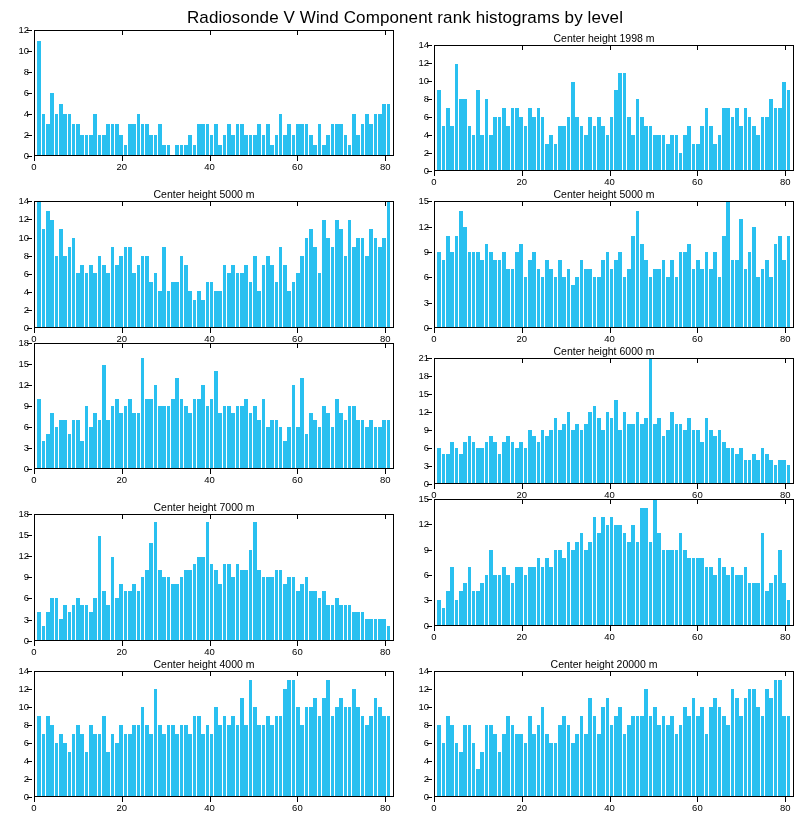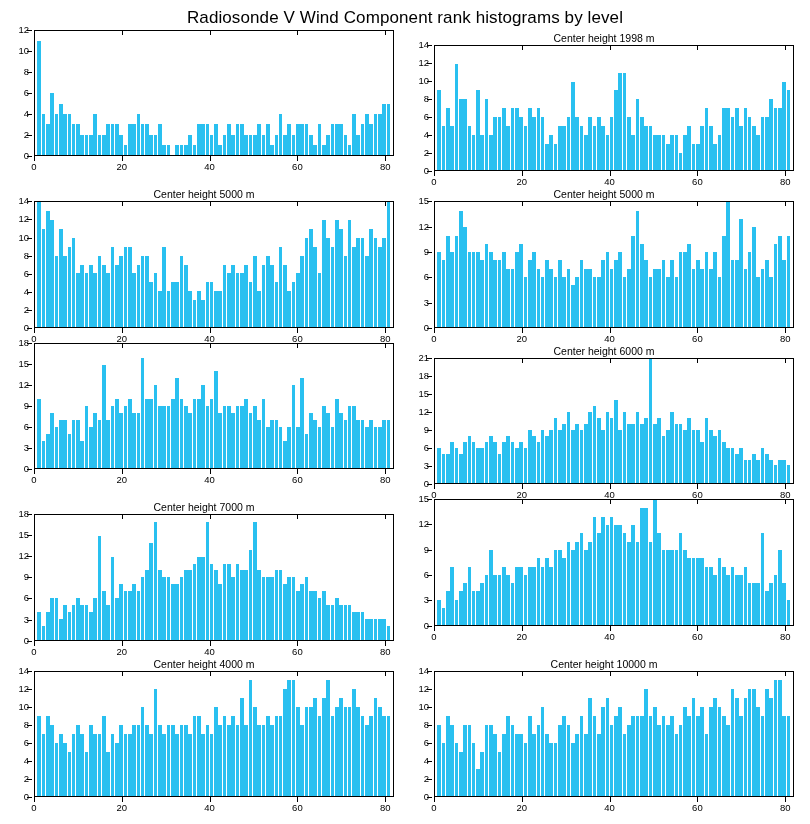--- a/index.html
+++ b/index.html
@@ -1233,21 +1233,21 @@
           <div class="xlab" style="left: 48.7805%;">40</div>
           <div class="xtick" style="left: 48.7805%;"></div>
           <div class="xlab" style="left: 73.1707%;">60</div>
           <div class="xtick" style="left: 73.1707%;"></div>
           <div class="xlab" style="left: 97.561%;">80</div>
           <div class="xtick" style="left: 97.561%;"></div>
         </div>
       </div>
     </div>
     <div class="panel">
-      <div class="panel-title">Center height 10000 m</div>
+      <div class="panel-title">Center height 20000 m</div>
       <div class="plotwrap">
         <div class="frame">
           <div class="bars">
             <div class="bar" style="height: 57.1429%; background: rgb(41, 192, 240);"></div>
             <div class="bar" style="height: 42.8571%; background: rgb(41, 192, 240);"></div>
             <div class="bar" style="height: 64.2857%; background: rgb(41, 192, 240);"></div>
             <div class="bar" style="height: 57.1429%; background: rgb(41, 192, 240);"></div>
             <div class="bar" style="height: 42.8571%; background: rgb(41, 192, 240);"></div>
             <div class="bar" style="height: 35.7143%; background: rgb(41, 192, 240);"></div>
             <div class="bar" style="height: 57.1429%; background: rgb(41, 192, 240);"></div>

